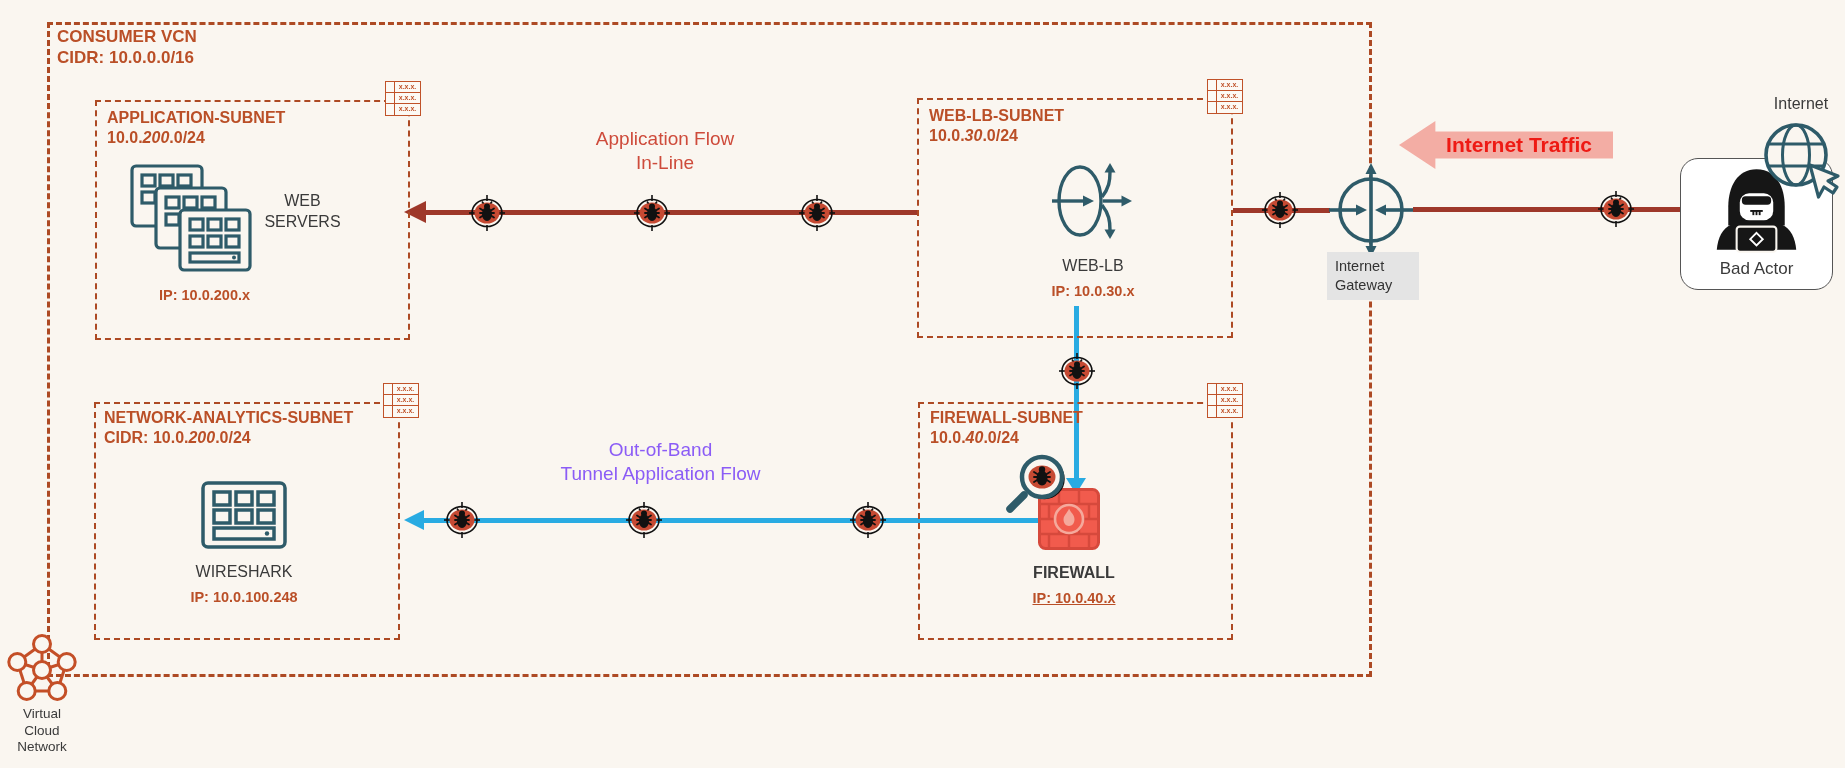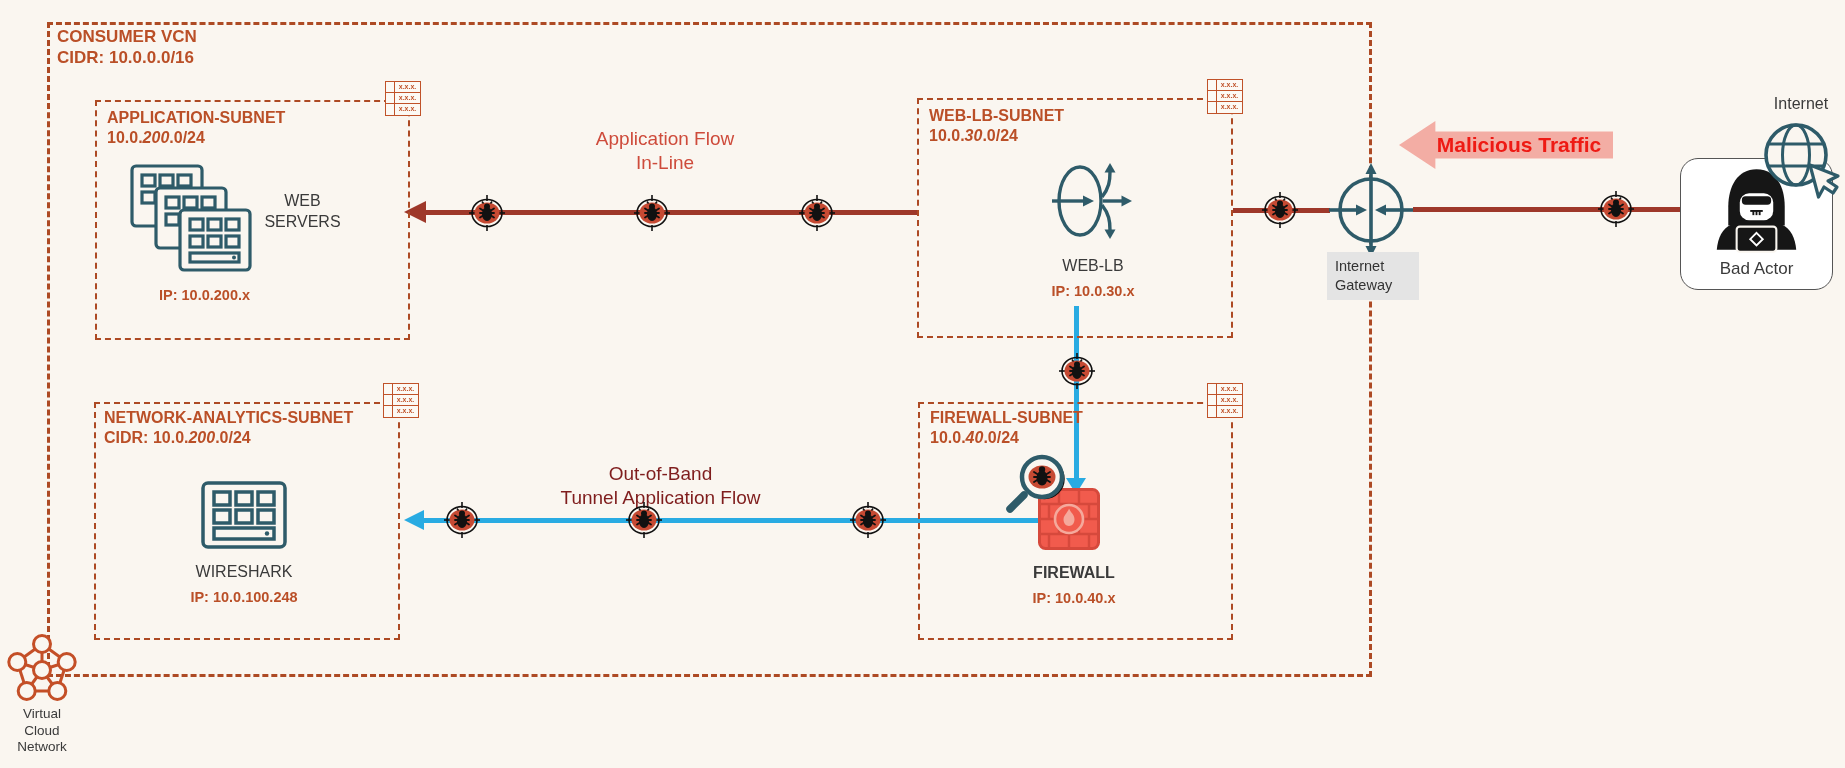--- a/index.html
+++ b/index.html
@@ -9,21 +9,21 @@
   .vcn-border{border:3px dashed #AD4A24;box-sizing:border-box;}
   .subnet{border:2px dashed #AD4A24;box-sizing:border-box;}
   
   .vcn-title{font-weight:bold;font-size:17px;line-height:21px;color:#BA4F27;white-space:nowrap;}
   .subnet-hd{font-weight:bold;font-size:16px;line-height:20px;color:#BA4F27;white-space:nowrap;}
   .em{font-style:italic;}
   .node-label{font-size:16px;line-height:21px;color:#3A3A3A;text-align:center;}
   .ip{font-weight:bold;font-size:14.5px;color:#BA4F27;text-align:center;white-space:nowrap;}
   .flow-label{font-size:19px;line-height:24px;text-align:center;white-space:nowrap;}
   .flow-red{color:#CE4B3B;}
-  .flow-blue{color:#7f1d1d;margin-top:24px;}
+  .flow-blue{color:#8b5cf6;}
   
   .redline{background:#9E382A;height:5px;}
   .blueline{background:#29ABE2;}
   .arrow-left-red{width:0;height:0;border-top:11px solid transparent;border-bottom:11px solid transparent;border-right:22px solid #9E382A;}
   .arrow-left-blue{width:0;height:0;border-top:10px solid transparent;border-bottom:10px solid transparent;border-right:20px solid #29ABE2;}
   .arrow-down-blue{width:0;height:0;border-left:10px solid transparent;border-right:10px solid transparent;border-top:16px solid #29ABE2;}
   
   .bug-slot{width:42px;height:38px;}
   .bug-slot svg{display:block;width:100%;height:100%;}
   
@@ -241,33 +241,33 @@
     <ellipse cx="39" cy="27" rx="13.5" ry="11.5" fill="#C64A33"></ellipse>
     <g stroke="#111" stroke-width="1.9" stroke-linecap="round">
       <line x1="31" y1="22" x2="47" y2="32"></line>
         <line x1="31" y1="27" x2="47" y2="27"></line>
         <line x1="31" y1="32" x2="47" y2="22"></line>
     </g>
     <circle cx="39" cy="19.5" r="3.2" fill="#111"></circle>
     <ellipse cx="39" cy="28" rx="5.5" ry="7.5" fill="#111"></ellipse>
   </svg>
   <div class="abs node-label" style="left:1014px;top:562px;width:120px;font-weight:bold;">FIREWALL</div>
-  <div class="abs ip" style="left:1004px;top:590px;width:140px;">IP: 10.0.40.x</div>
+  <div class="abs ip" style="left:1004px;top:590px;width:140px;text-decoration:underline;">IP: 10.0.40.x</div>
 
   <div class="abs flow-label flow-red" style="left:545px;top:127px;width:240px;">
     <div>Application Flow</div>
     <div>In-Line</div>
   </div>
   <div class="abs flow-label flow-blue" style="left:528px;top:438px;width:265px;">
     <div>Out-of-Band</div>
     <div>Tunnel Application Flow</div>
   </div>
 
   <div class="abs malicious" style="left:1399px;top:121px;width:214px;height:48px;">
-    <span>Malicious Traffic</span>
+    <span>Internet Traffic</span>
   </div>
 
   <svg class="abs" style="left:1323px;top:160px;" width="96" height="100" viewBox="0 0 96 100">
     <circle cx="48" cy="50" r="31" fill="#FAF6F0" stroke="#2E5B69" stroke-width="3.6"></circle>
     <line x1="48" y1="12" x2="48" y2="88" stroke="#2E5B69" stroke-width="3.6"></line>
     <path d="M48 3 L42.5 14 L53.5 14 Z" fill="#2E5B69"></path>
     <path d="M48 97 L42.5 86 L53.5 86 Z" fill="#2E5B69"></path>
     <line x1="6" y1="50" x2="34" y2="50" stroke="#2E5B69" stroke-width="3.6"></line>
     <path d="M44 50 L33 44.5 L33 55.5 Z" fill="#2E5B69"></path>
     <line x1="90" y1="50" x2="62" y2="50" stroke="#2E5B69" stroke-width="3.6"></line>

